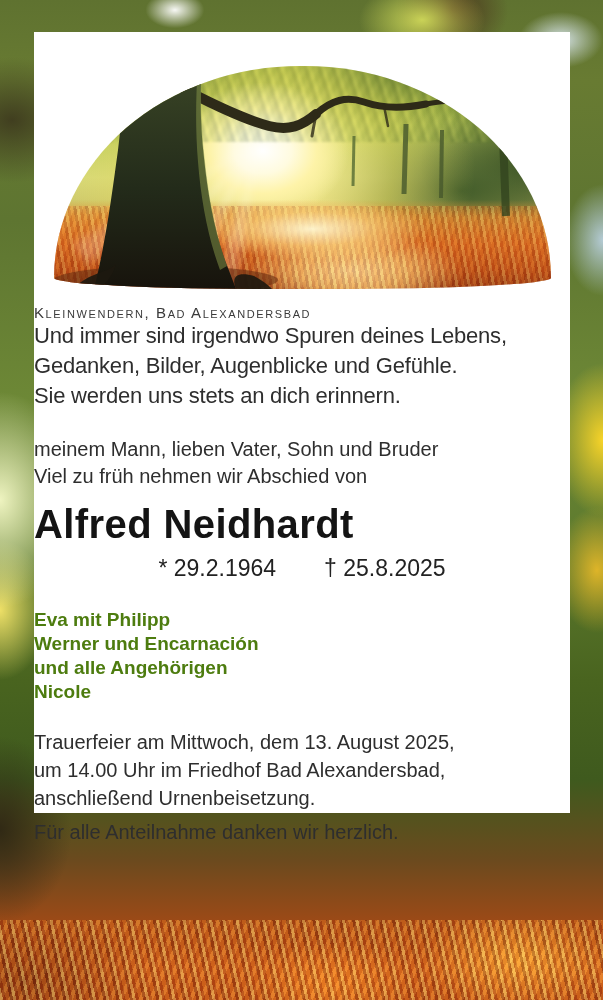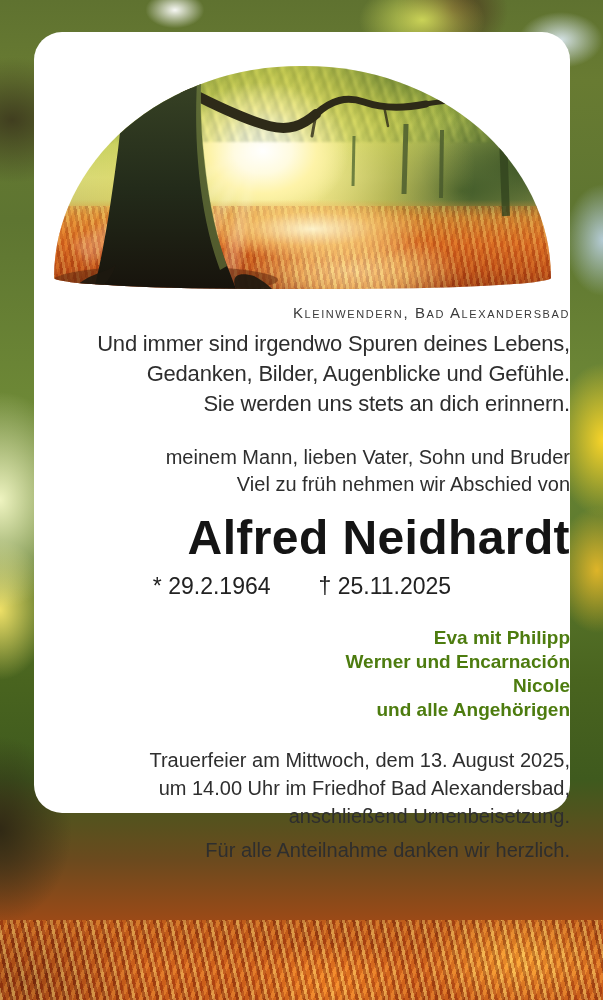--- a/index.html
+++ b/index.html
@@ -37,21 +37,21 @@
     content:"";position:absolute;inset:0;
     background:
       repeating-linear-gradient(78deg, rgba(255,210,110,.45) 0 3px, rgba(170,60,15,.4) 3px 6px, rgba(255,140,40,.35) 6px 10px, rgba(120,40,10,.35) 10px 13px),
       repeating-linear-gradient(-64deg, rgba(255,190,90,.3) 0 4px, rgba(150,50,12,.28) 4px 9px);
     filter:blur(.6px);
   }
   
   .card{
     position:absolute;left:34px;top:32px;width:536px;height:781px;
     background:var(--card-bg,#ffffff);
-    text-align:right;color:var(--text,#2e2e2e);border-radius:28px;
+    text-align:left;color:var(--text,#2e2e2e);
   }
   
   .photo{
     position:relative;margin:34px auto 0;width:497px;height:223px;
     border-radius:50% 50% 45% 45% / 96% 96% 5% 5%;
     overflow:hidden;
     background-image:
       radial-gradient(150px 55px at 60% 92%, rgba(255,235,170,.95) 0%, rgba(255,225,140,.75) 35%, rgba(255,170,70,0) 72%),
       linear-gradient(180deg, rgba(0,0,0,0) 60%, rgba(221,140,48,.75) 68%, #d4661f 80%, #b84a15 91%, #8a3010 100%),
       radial-gradient(120px 95px at 42% 38%, #ffffff 0%, #fffbe0 24%, rgba(255,244,170,.92) 45%, rgba(245,225,110,0) 72%),
@@ -82,23 +82,23 @@
     position:absolute;left:52%;top:73%;width:230px;height:62px;
     transform:translate(-50%,-50%);
     background:radial-gradient(closest-side, rgba(255,248,210,.95), rgba(255,225,140,.55) 55%, rgba(255,200,100,0));
   }
   .photo-art{position:absolute;inset:0;width:100%;height:100%;}
   
   .location{
     margin-top:15px;font-size:15px;letter-spacing:1.6px;
     font-variant:small-caps;color:#3a3a3a;
   }
-  .poem{margin-top:8px;font-size:22px;line-height:30px;letter-spacing:-.2px;color:var(--text,#2e2e2e);}
+  .poem{margin-top:0;font-size:22px;line-height:30px;letter-spacing:-.2px;color:var(--text,#2e2e2e);}
   .intro{margin-top:25px;font-size:20px;line-height:27px;}
-  .name{margin-top:12px;font-size:48px;font-weight:bold;letter-spacing:.4px;color:var(--name-text,#141414);padding-left:26px;}
+  .name{margin-top:12px;font-size:40px;font-weight:bold;letter-spacing:.4px;color:var(--name-text,#141414);}
   .dates{margin-top:8px;font-size:23px;display:flex;justify-content:center;gap:48px;color:#222;}
   .family{margin-top:26px;font-size:19px;font-weight:bold;line-height:24px;color:#4d7c0f;}
   .funeral{margin-top:24px;font-size:20px;line-height:28px;}
   .thanks{margin-top:9px;font-size:20px;}
   .special{margin-top:7px;font-size:20px;line-height:26px;}
 </style>
 </head>
 <body>
 
 <div class="bg"></div>
@@ -164,28 +164,28 @@
 
   <div class="intro">
     <div>meinem Mann, lieben Vater, Sohn und Bruder</div>
     <div>Viel zu früh nehmen wir Abschied von</div>
   </div>
 
   <div class="name">Alfred Neidhardt</div>
 
   <div class="dates">
     <span>* 29.2.1964</span>
-    <span>† 25.11.2025</span>
+    <span>† 25.8.2025</span>
   </div>
 
   <div class="family">
     <div>Eva mit Philipp</div>
     <div>Werner und Encarnación</div>
+    <div>und alle Angehörigen</div>
     <div>Nicole</div>
-    <div>und alle Angehörigen</div>
   </div>
 
   <div class="funeral">
     <div>Trauerfeier am Mittwoch, dem 13. August 2025,</div>
     <div>um 14.00 Uhr im Friedhof Bad Alexandersbad,</div>
     <div>anschließend Urnenbeisetzung.</div>
   </div>
 
   <div class="thanks">Für alle Anteilnahme danken wir herzlich.</div>
 

